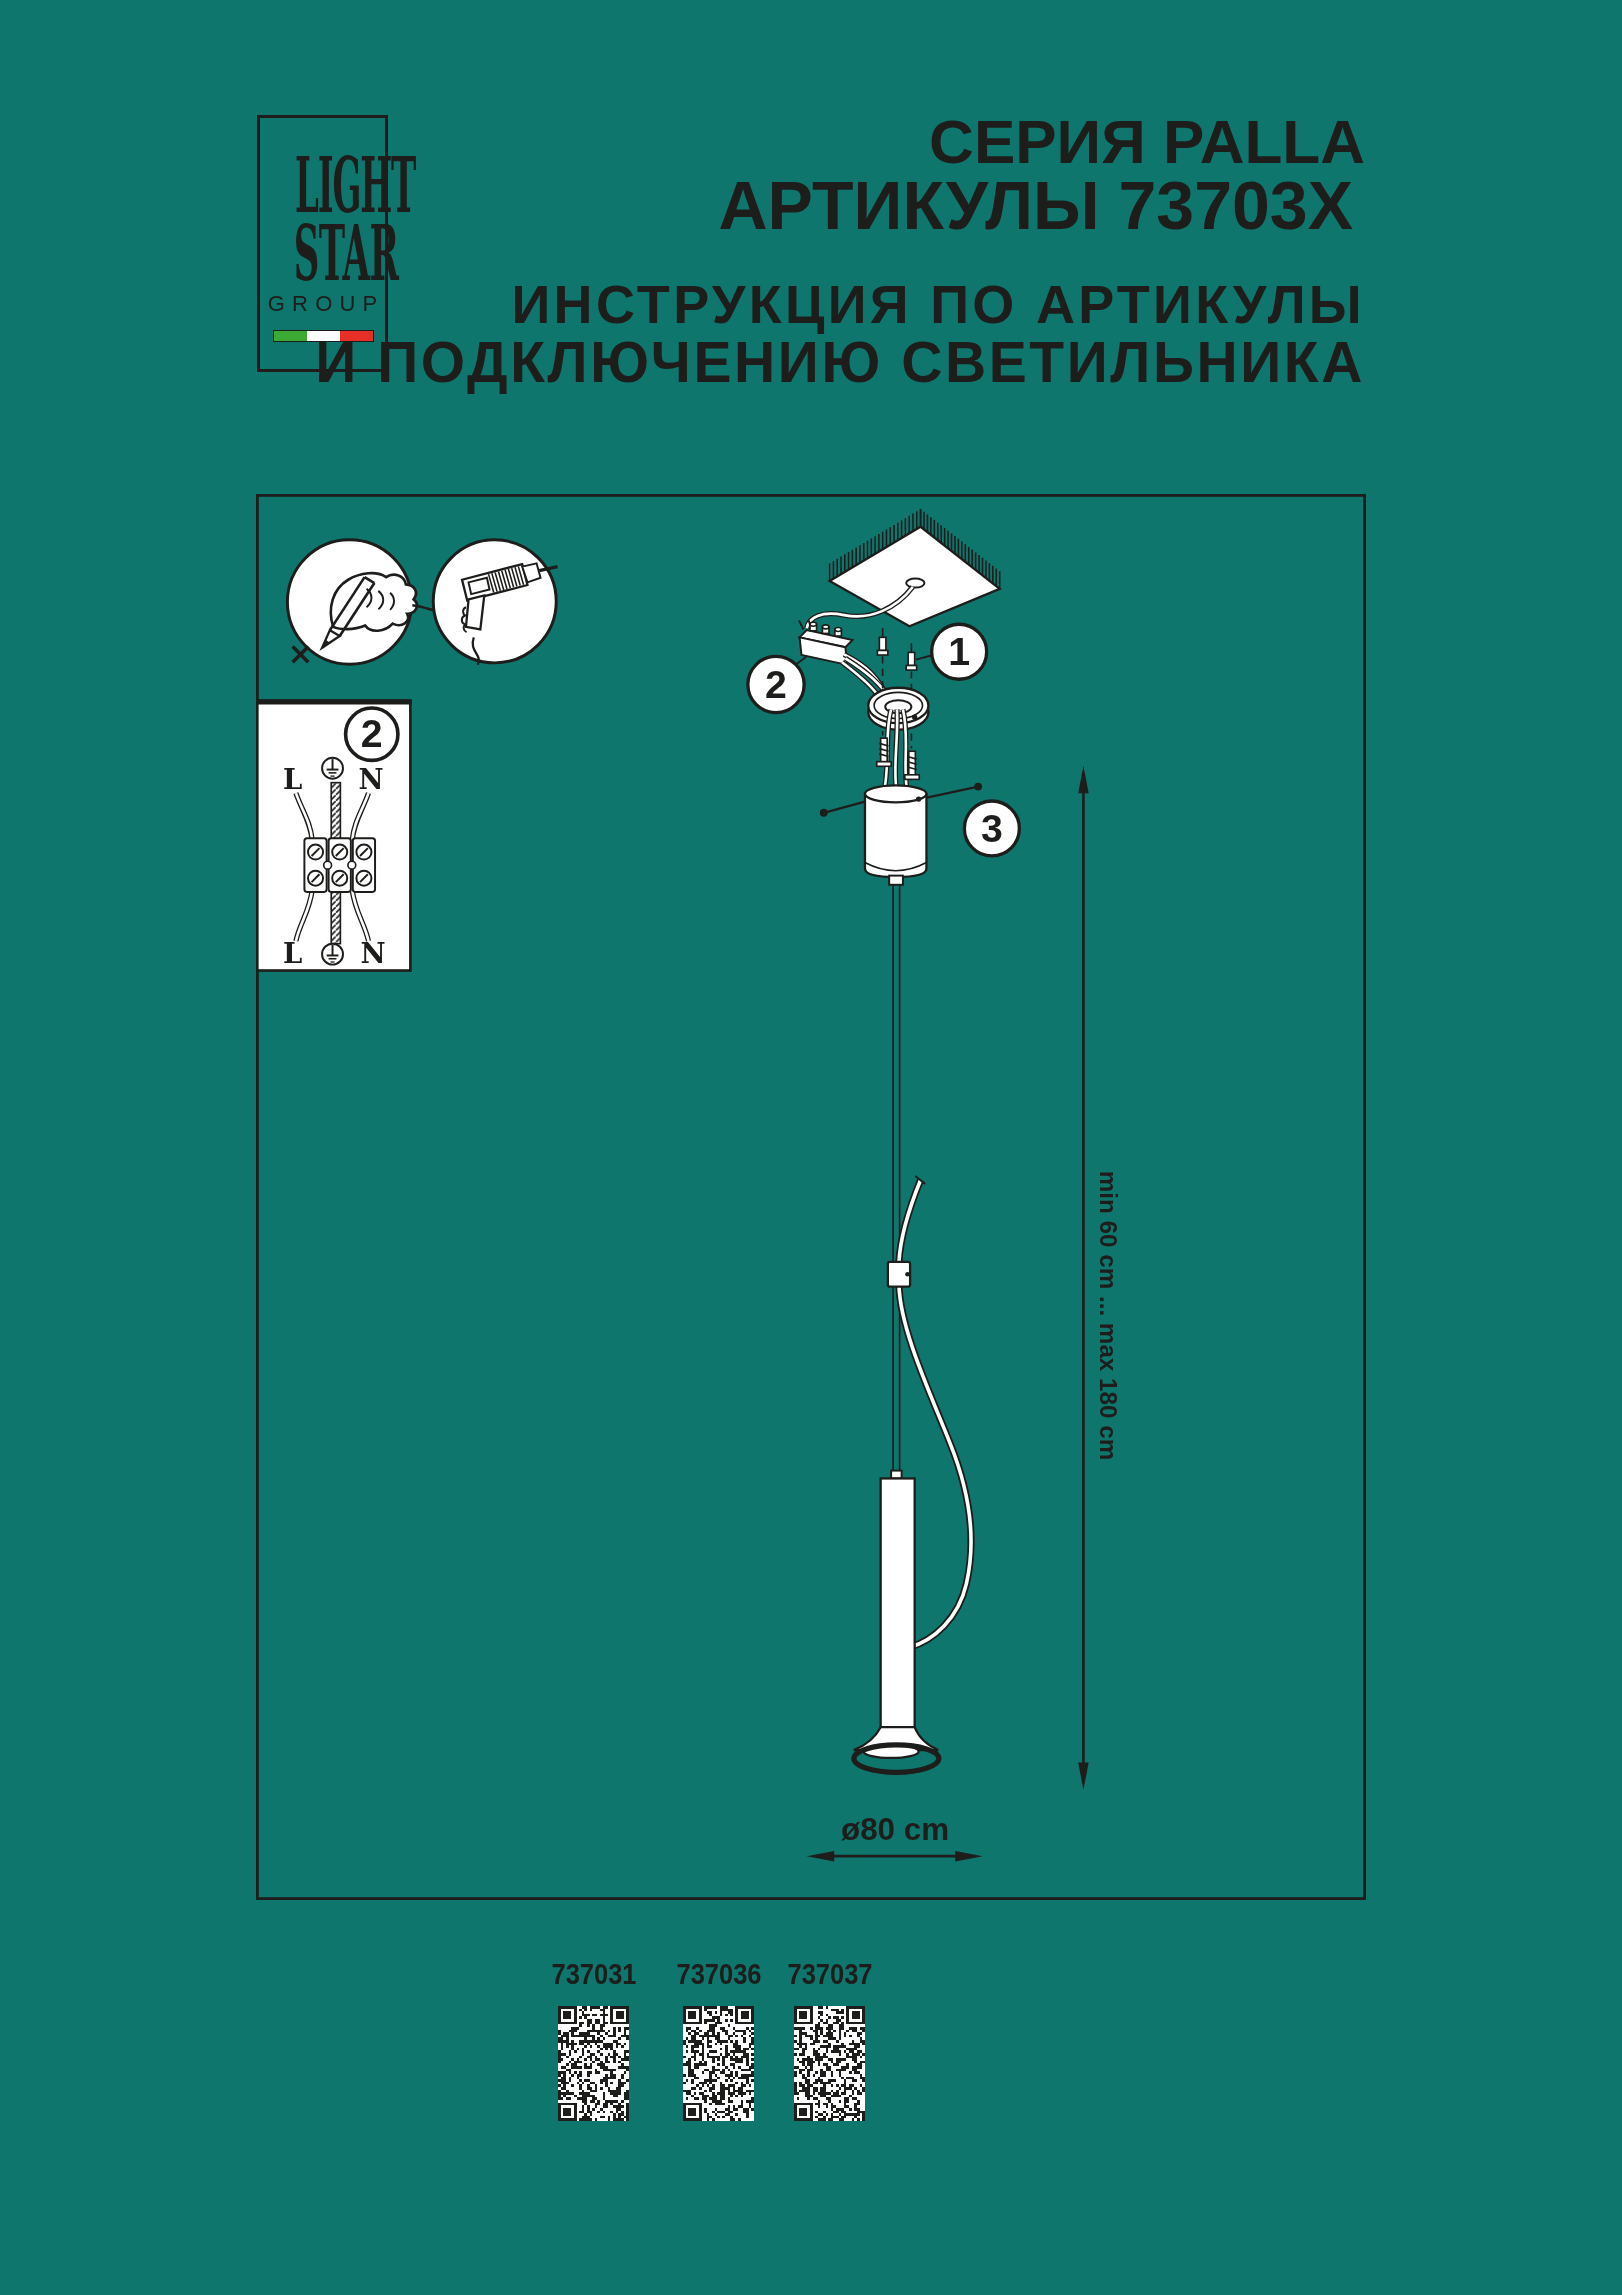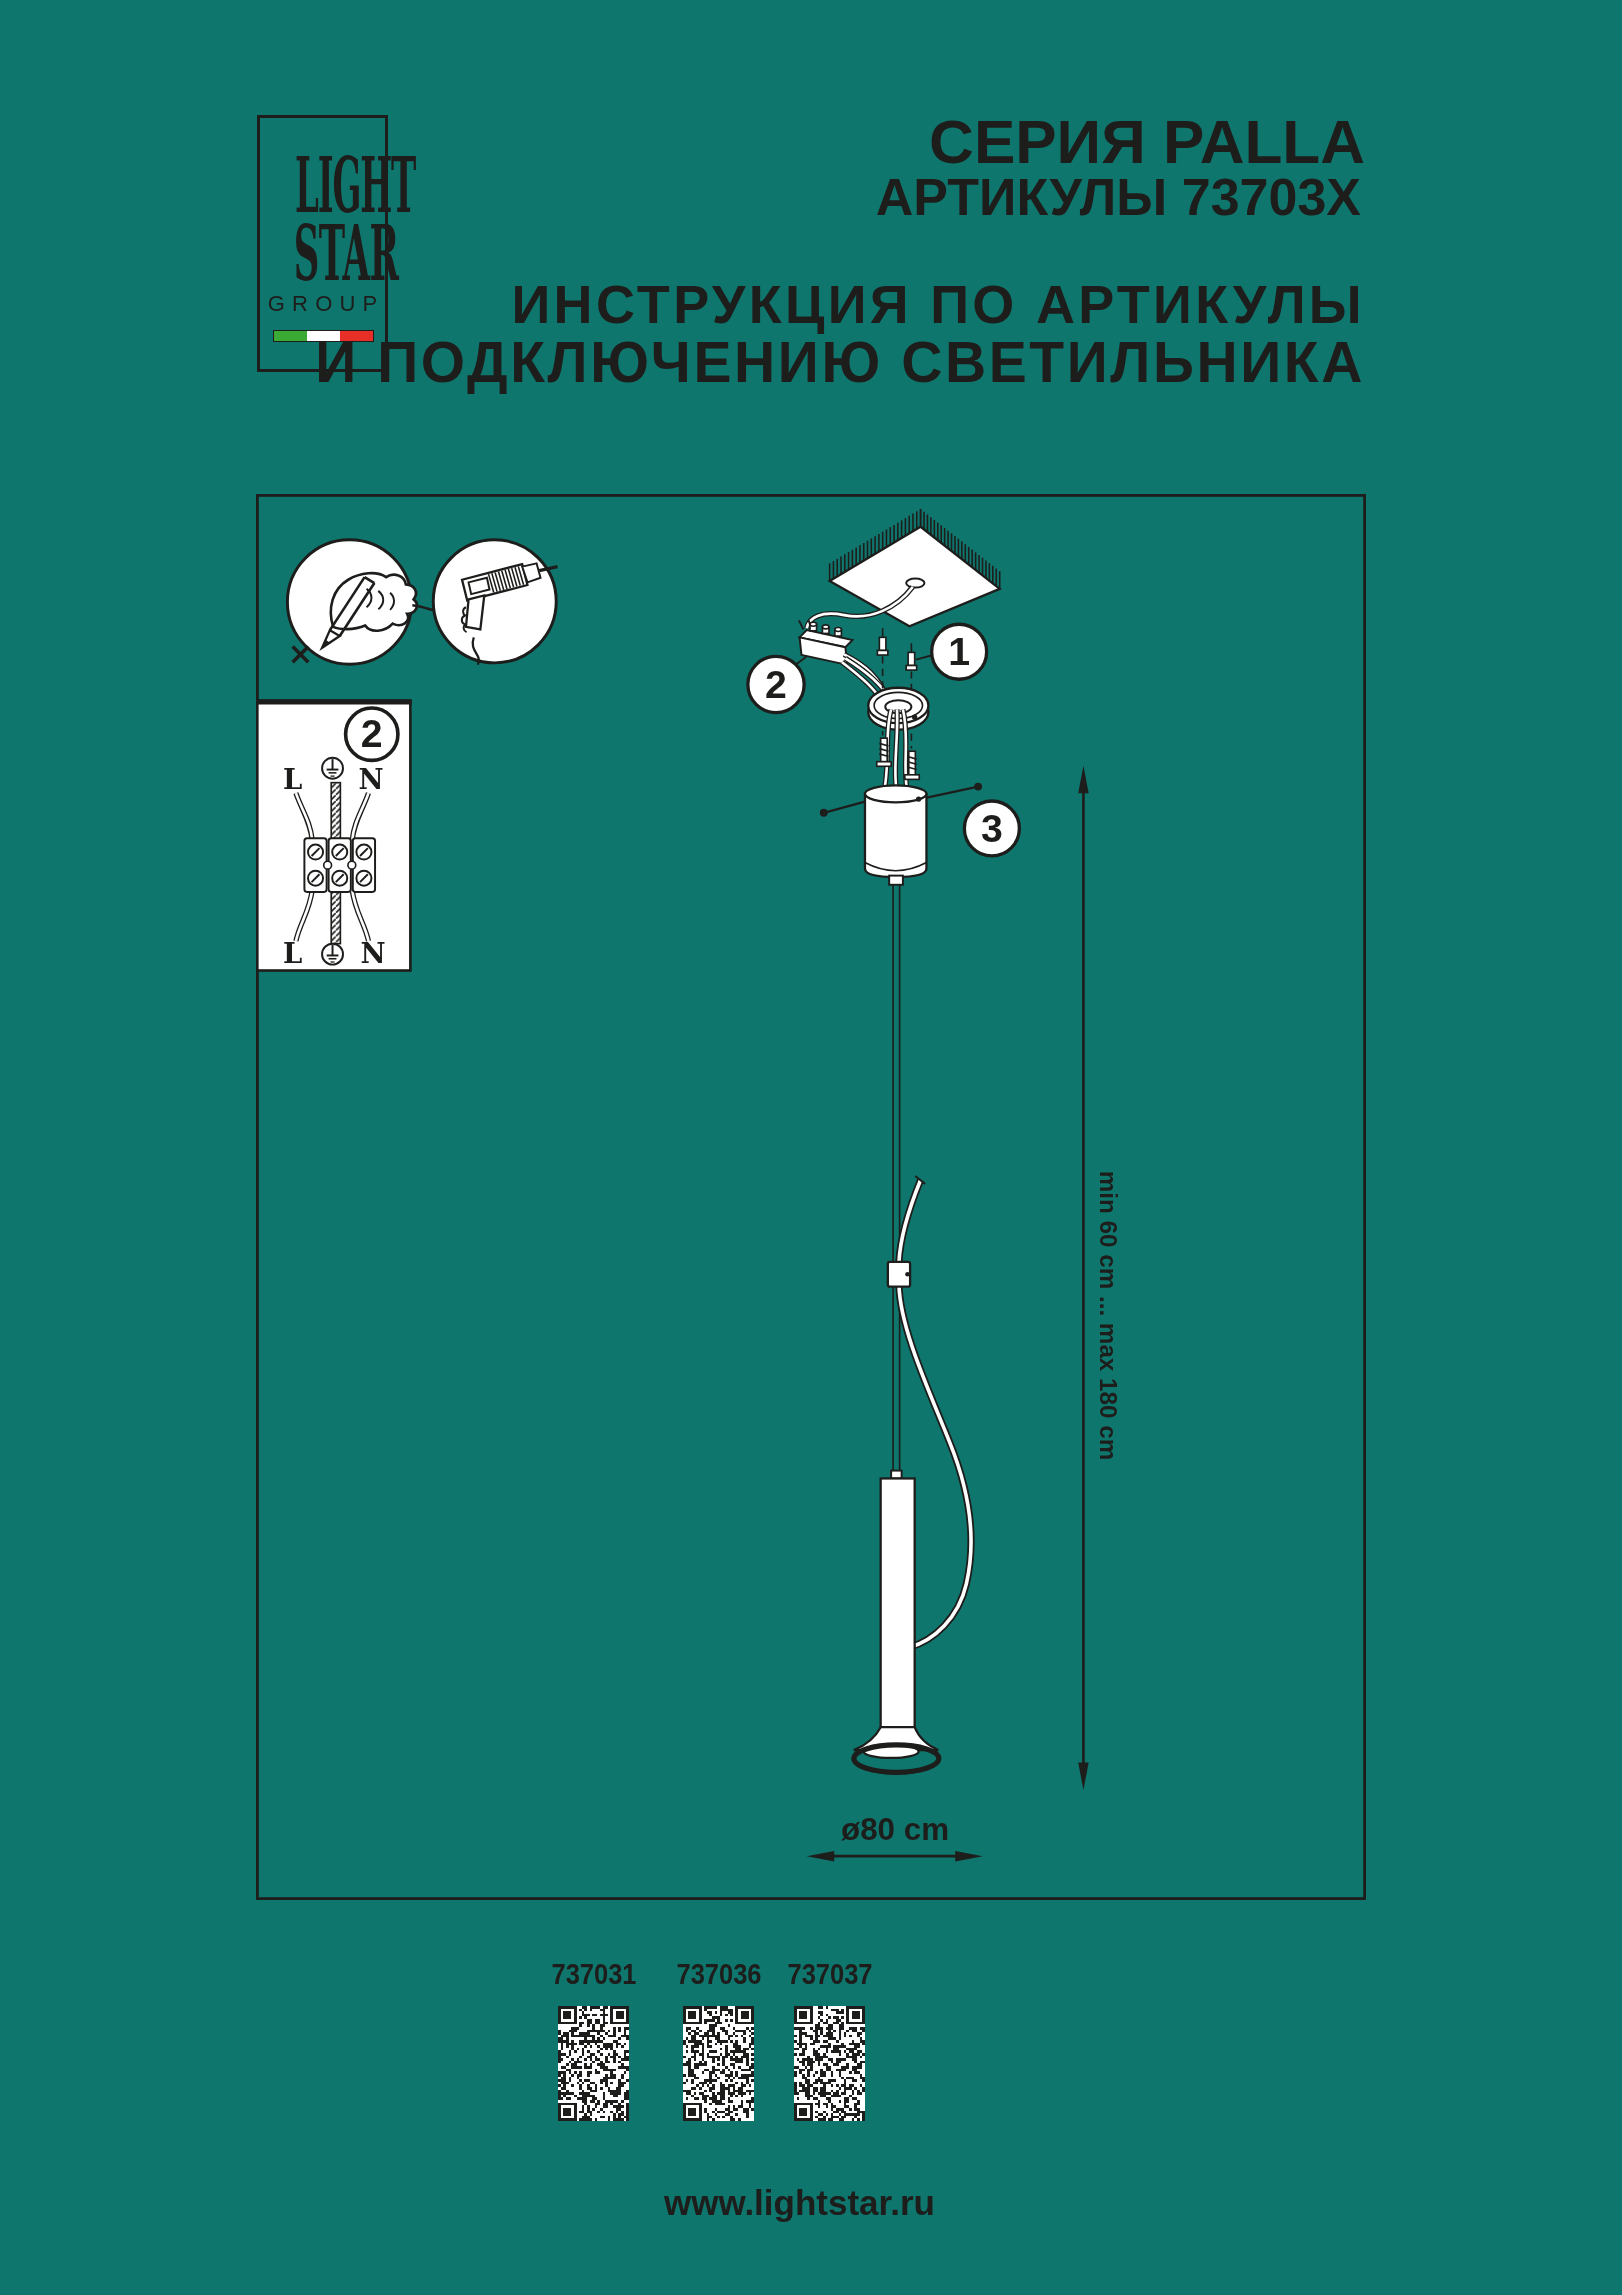--- a/index.html
+++ b/index.html
@@ -11,21 +11,21 @@
              font-weight:bold;line-height:1;white-space:nowrap;}
   .logo-light{top:29px;font-size:77px;transform:scaleX(.44);letter-spacing:-2.6px;}
   .logo-star{top:97px;font-size:77px;transform:scaleX(.46);letter-spacing:-1.3px;}
   .logo-group{position:absolute;top:175px;left:0;width:100%;text-align:center;
               font-family:Liberation Sans, sans-serif;font-weight:400;font-size:22px;letter-spacing:7.2px;text-indent:7.2px;line-height:1;}
   .logo-flag{position:absolute;left:13px;top:212px;width:99px;height:9.8px;border:1.3px solid #1d1d1b;display:flex;}
   .logo-flag span{flex:1;}
   
   .header{position:absolute;right:258px;top:0;text-align:right;font-weight:bold;white-space:nowrap;}
   .h-series{position:absolute;right:0;top:111px;font-size:62px;line-height:1;}
-  .h-articles{position:absolute;right:4px;top:171px;font-size:52px;line-height:1;}
+  .h-articles{position:absolute;right:12px;top:171px;font-size:68px;line-height:1;}
   .h-instr1{position:absolute;right:0;top:277px;font-size:54px;line-height:1;letter-spacing:3.3px;}
   .h-instr2{position:absolute;right:0;top:334px;font-size:57px;line-height:1;letter-spacing:2.6px;}
   
   .diagram{position:absolute;left:256px;top:494px;width:1110px;height:1406px;}
   .ln{stroke:#1d1d1b;fill:none;}
   .wfill{fill:#ffffff;}
   .dbl{stroke:#1d1d1b;stroke-width:8;fill:none;}
   .dbl-core{stroke:#ffffff;stroke-width:4;fill:none;}
   .cord{stroke:#1d1d1b;stroke-width:11;fill:none;}
   .cord-core{stroke:#ffffff;stroke-width:5.5;fill:none;}
@@ -1752,15 +1752,14 @@
           <rect x="8" y="8" width="12" height="12" fill="#1d1d1b"></rect>
           <rect x="80" y="0" width="28" height="28" fill="#1d1d1b"></rect>
           <rect x="84" y="4" width="20" height="20" fill="#ffffff"></rect>
           <rect x="88" y="8" width="12" height="12" fill="#1d1d1b"></rect>
           <rect x="0" y="148" width="28" height="28" fill="#1d1d1b"></rect>
           <rect x="4" y="152" width="20" height="20" fill="#ffffff"></rect>
           <rect x="8" y="156" width="12" height="12" fill="#1d1d1b"></rect>
         </svg></div>
   </div>
 
-  <div class="footer">www.lightstar.ru</div>
 </div>
 
 
 </body></html>

